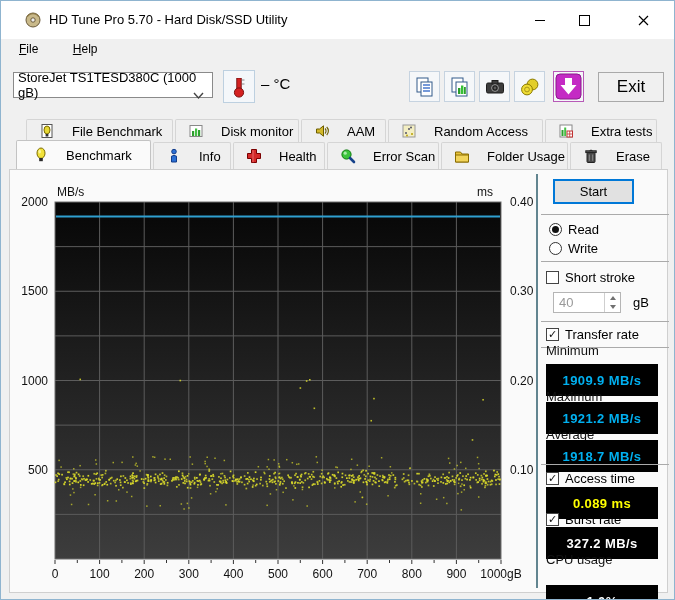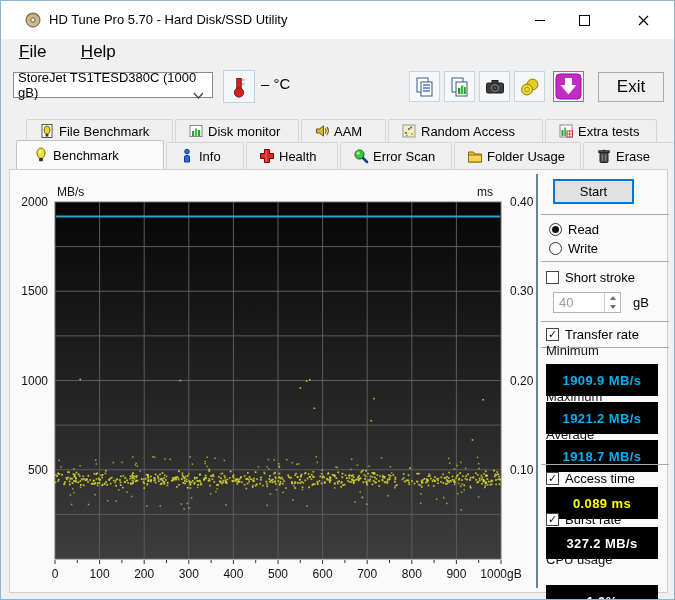--- a/index.html
+++ b/index.html
@@ -8,40 +8,40 @@
           border:1px solid #8fb4cf;box-sizing:border-box;overflow:hidden;}
   
   .titlebar{position:absolute;left:0;top:0;right:0;height:38px;background:#ffffff;}
   .title-icon{position:absolute;left:24px;top:11px;width:16px;height:16px;}
   .title-text{position:absolute;left:48px;top:11px;font-size:13px;white-space:nowrap;}
   .win-btn{position:absolute;top:0;width:45px;height:38px;display:flex;align-items:center;justify-content:center;}
   .glyph-min{width:10px;height:1px;background:#000;}
   .glyph-max{width:9px;height:9px;border:1px solid #000;}
   
   .menubar{position:absolute;left:0;top:38px;right:0;height:24px;background:#f0f0f0;}
-  .menu-item{display:inline-block;margin-left:10px;padding:3px 8px;font-size:17px;}
+  .menu-item{display:inline-block;margin-left:10px;padding:3px 8px;font-size:12px;}
   .menu-item::first-letter{text-decoration:underline;}
   
   .toolbar{position:absolute;left:0;top:62px;right:0;height:50px;background:#f0f0f0;}
   .drive-select{position:absolute;left:12px;top:9px;width:200px;height:26px;background:#fff;
        border:1px solid #8a8a8a;box-sizing:border-box;display:flex;align-items:center;
        padding-left:4px;font-size:13px;}
   .drive-chevron{position:absolute;right:8px;top:9px;}
   .thermo-btn{position:absolute;left:222px;top:7px;width:30px;height:31px;border:1px solid #bdd0e0;
        background:#f4f7fa;display:flex;align-items:center;justify-content:center;}
   .temp-text{position:absolute;left:260px;top:12px;font-size:15px;}
   .tbtn{position:absolute;top:8px;width:31px;height:31px;border:1px solid #c6d3e0;background:#f5f7f9;
        display:flex;align-items:center;justify-content:center;box-sizing:border-box;}
   .exit-btn{position:absolute;left:597px;top:9px;width:64px;height:28px;background:#f0f0f0;
        border:1px solid #a9a9a9;font-size:17px;display:flex;align-items:center;justify-content:center;}
   
   .tabs-back{position:absolute;left:25px;top:118px;height:23px;display:flex;gap:2px;z-index:1;}
   .tabs-front{position:absolute;left:15px;top:141px;height:27px;display:flex;gap:2px;z-index:2;}
   .tab{box-sizing:border-box;border:1px solid #d5d5d5;border-bottom:none;border-radius:2px 2px 0 0;
-       background:#efefef;display:flex;align-items:center;gap:4px;padding:0 6px 0 12px;font-size:13px;white-space:nowrap;text-align:right;}
+       background:#efefef;display:flex;align-items:center;gap:17px;padding:0 6px 0 12px;font-size:13px;white-space:nowrap;text-align:right;}
   .tab .ticon{width:16px;height:16px;flex:0 0 16px;}
   .tab.selected{background:#fafafa;border-color:#c3c3c3;height:29px;margin-top:-2px;z-index:3;}
   
   .content{position:absolute;left:8px;top:168px;width:659px;height:424px;background:#fafafa;
        border:1px solid #cfcfcf;box-sizing:border-box;}
   #chart-svg{position:absolute;left:0;top:0;}
   .vdivider{position:absolute;left:526px;top:4px;width:2px;height:414px;background:#46707c;opacity:.85;}
   
   .panel{position:absolute;left:540px;top:170px;width:130px;height:424px;}
   .start-btn{position:absolute;left:12px;top:8px;width:81px;height:25px;background:#e1e1e1;
@@ -204,21 +204,21 @@
         <rect x="6.2" y="4.5" width="2" height="8.5" fill="#45c045"></rect>
         <rect x="9" y="8" width="5.5" height="6" fill="#fff" stroke="#c23232"></rect>
         <line x1="9" y1="11" x2="14.5" y2="11" stroke="#c23232" stroke-width="0.8"></line>
         <line x1="11.7" y1="8" x2="11.7" y2="14" stroke="#c23232" stroke-width="0.8"></line>
       </svg>
       <span>Extra tests</span>
     </div>
   </div>
 
   <div class="tabs-front">
-    <div class="tab selected" style="width:148px;padding-left:16px;">
+    <div class="tab selected" style="width:135px;padding-left:16px;">
       <svg class="ticon" viewBox="0 0 16 16">
         <ellipse cx="8" cy="6.2" rx="4" ry="5.2" fill="#f2e23a" stroke="#7a6a00"></ellipse>
         <ellipse cx="6.7" cy="4.6" rx="1.3" ry="1.9" fill="#fbf6a0"></ellipse>
         <rect x="6.2" y="11" width="3.6" height="3.2" fill="#2a2a2a"></rect>
       </svg>
       <span>Benchmark</span>
     </div>
     <div class="tab" style="width:78px;">
       <svg class="ticon" viewBox="0 0 16 16">
         <circle cx="8" cy="3.6" r="2.3" fill="#2a6fd4" stroke="#123c8a"></circle>

